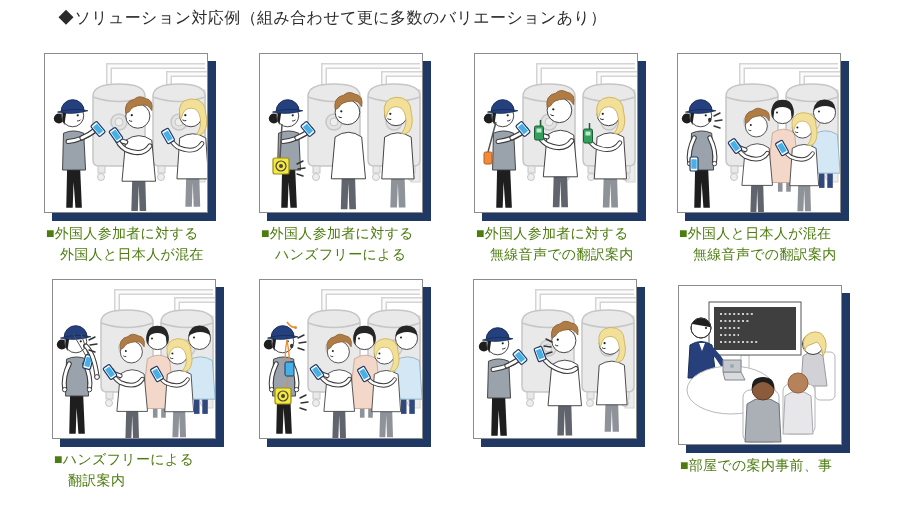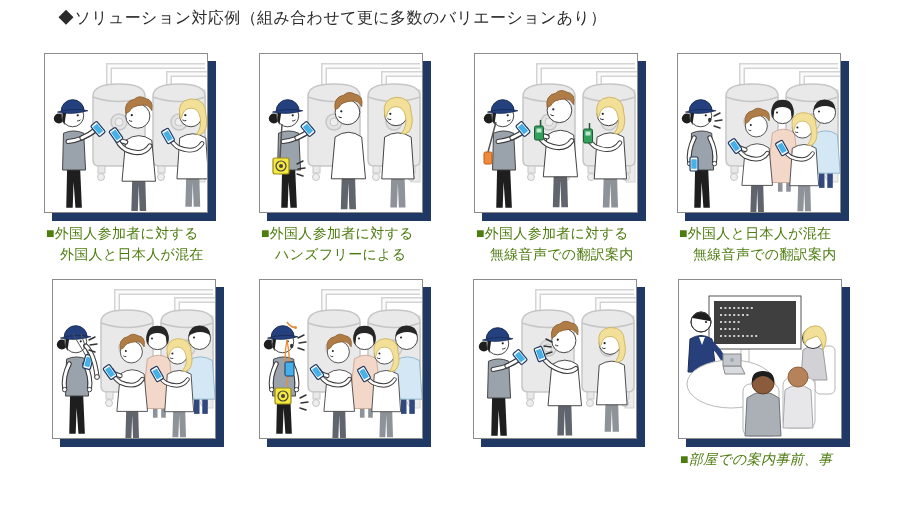--- a/index.html
+++ b/index.html
@@ -288,20 +288,24 @@
         <path d="M33 66 Q41 74 44 96" stroke="#3a3a3a" stroke-width="5" fill="none" stroke-linecap="round"></path>
         <path d="M33 66 Q41 74 44 96" stroke="#fff" stroke-width="3" fill="none" stroke-linecap="round"></path>
         <circle cx="44" cy="97" r="2.4" fill="#fff" stroke="#3a3a3a" stroke-width="1"></circle>
         <g transform="translate(36,60)">
             <use href="#soundmarks"></use>
           </g>
         <use href="#crowd"></use>
       </svg>
     </div>
   </div>
+  <div class="caption">
+    <div>■ハンズフリーによる</div>
+    <div class="l2">翻訳案内</div>
+  </div>
 </div>
 
 <div class="panel" style="left:259px; top:279px;">
   <div class="boxwrap">
     <div class="shadow"></div>
     <div class="box">
       <svg width="162" height="158" viewBox="0 0 162 158">
         <use href="#tanks"></use>
         <use href="#guide-talk" transform="translate(-4,36) scale(0.92)"></use>
         <path d="M27 60 Q24 76 26 84 M27 60 Q30 76 29 86 L27 106" stroke="#e88b32" stroke-width="1.3" fill="none"></path>
@@ -340,21 +344,21 @@
           </g>
         <g transform="translate(78,62) scale(-1,1)">
             <use href="#soundmarks"></use>
           </g>
         <use href="#blonde" transform="translate(109,33) scale(0.9)"></use>
       </svg>
     </div>
   </div>
 </div>
 
-<div class="panel" style="left:678px; top:279px;font-style:italic;">
+<div class="panel" style="left:678px; top:285px;">
   <div class="boxwrap">
     <div class="shadow"></div>
     <div class="box">
       <svg width="162" height="158" viewBox="0 0 162 158">
         <defs>
           <clipPath id="preshead">
               <circle cx="22" cy="42" r="10"></circle>
             </clipPath>
         </defs>
         <rect x="62" y="69" width="8" height="22" fill="#fff" stroke="#bbb"></rect>

